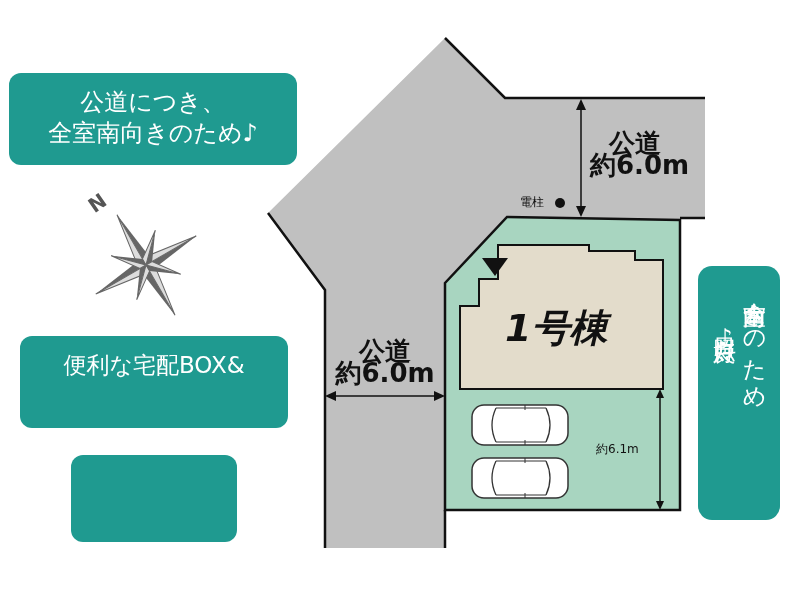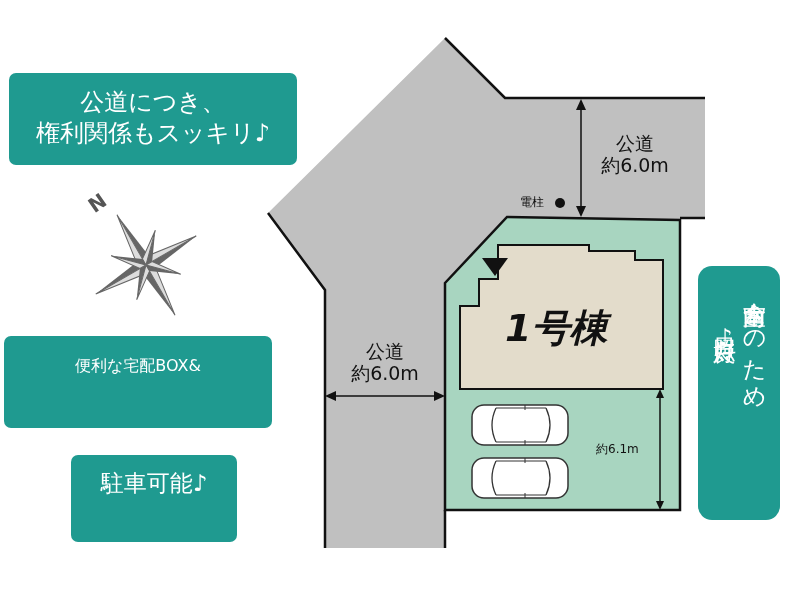--- a/index.html
+++ b/index.html
@@ -1,28 +1,28 @@
 <!DOCTYPE html>
 <html><head>
 <meta charset="utf-8">
 <style>
   html, body { margin:0; padding:0; background:#ffffff; }
   body { width:800px; height:600px; position:relative; overflow:hidden; font-family:"DejaVu Sans", "Liberation Sans", sans-serif; }
-  .callout { position:absolute; background:#1f9a90; color:#ffffff; border-radius:7px; text-align:center; font-weight:normal; }
+  .callout { position:absolute; background:#1f9a90; color:#ffffff; border-radius:12px; text-align:center; font-weight:normal; }
   .callout .line { display:block; white-space:nowrap; }
   #c1 { left:9px; top:73px; width:288px; height:92px; font-size:24px; line-height:31px; padding-top:14px; box-sizing:border-box; }
-  #c2 { left:4px; top:336px; width:268px; height:92px; font-size:16px; line-height:31px; padding-top:14px; box-sizing:border-box; }
+  #c2 { left:20px; top:336px; width:268px; height:92px; font-size:23px; line-height:31px; padding-top:14px; box-sizing:border-box; }
   #c3 { left:71px; top:455px; width:166px; height:87px; font-size:23px; line-height:31px; padding-top:13px; box-sizing:border-box; }
   #c4 { left:698px; top:266px; width:82px; height:254px; border-radius:14px; }
   .vcol { position:absolute; top:18px; writing-mode:vertical-rl; font-size:23px; line-height:26px; letter-spacing:1px; }
   #c4 .col1 { right:12px; }
   #c4 .col2 { right:42px; top:54px; }
   svg { position:absolute; left:0; top:0; }
   .lbl { position:absolute; color:#111; white-space:nowrap; text-align:center; }
-  .road-lbl { font-size:19px; line-height:22px; }
+  .road-lbl { font-size:26px; line-height:22px;font-weight:bold; }
   .small-lbl { font-size:12px; }
   .house-lbl { font-size:38px; font-weight:bold; color:#111; }
 </style>
 </head>
 <body>
 
 <svg width="800" height="600" viewBox="0 0 800 600">
 
   <polygon points="445,38 505,98 705,98 705,218 680,218 680,220 507,217 445,283 445,548 325,548 325,290 268,213" fill="#c0c0c0"></polygon>
 
@@ -107,24 +107,23 @@
 <div class="lbl road-lbl" style="left:335px;top:340px;width:100px;">
   <span style="display:block">公道</span>
   <span style="display:block">約6.0m</span>
 </div>
 <div class="lbl small-lbl" style="left:520px;top:194px;text-align:center;">電柱</div>
 <div class="lbl house-lbl" style="left:505px;top:303px;font-style:italic;">1号棟</div>
 <div class="lbl small-lbl" style="left:596px;top:441px;font-size:12px;">約6.1m</div>
 
 <div class="callout" id="c1">
   <span class="line">公道につき、</span>
-  <span class="line">権利関係もスッキリ♪</span>
+  <span class="line">全室南向きのため♪</span>
 </div>
 <div class="callout" id="c2">
   <span class="line">便利な宅配BOX&amp;</span>
 </div>
 <div class="callout" id="c3">
-  <span class="line">駐車可能♪</span>
 </div>
 <div class="callout" id="c4">
   <span class="vcol col1">全室南向きのため</span>
   <span class="vcol col2">日照良好♪</span>
 </div>
 
 </body></html>

